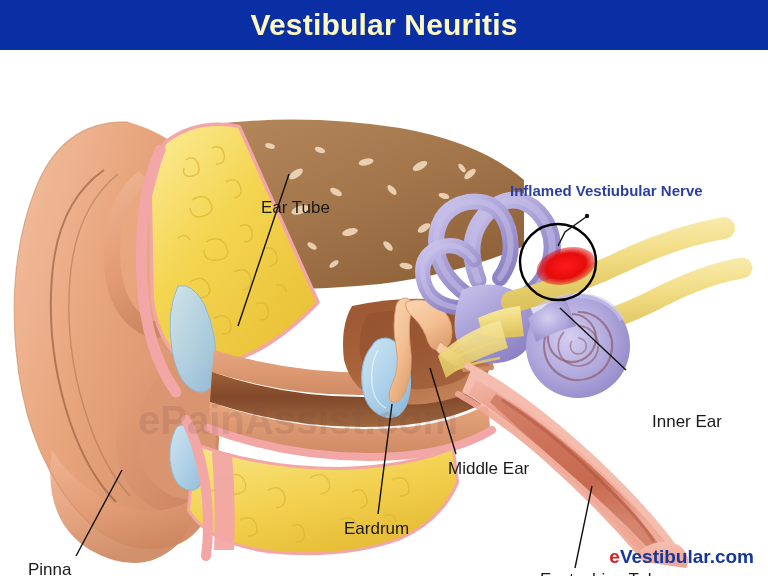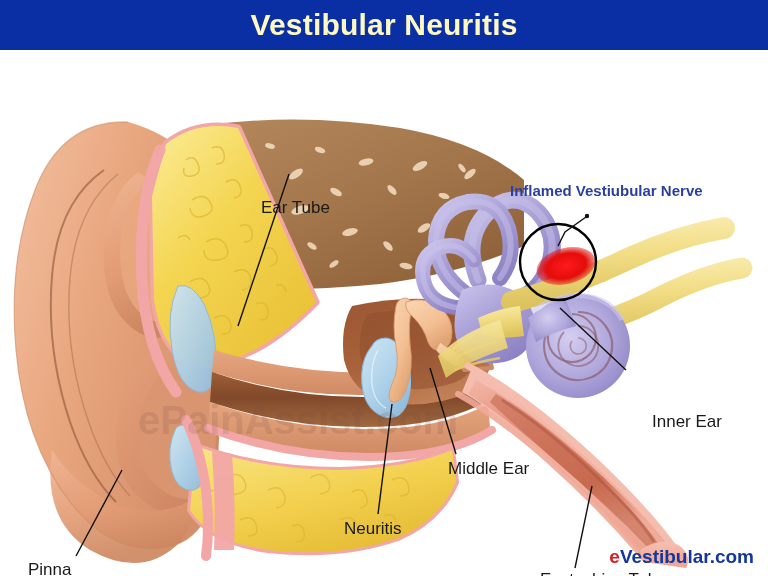--- a/index.html
+++ b/index.html
@@ -423,21 +423,21 @@
     </svg>
 
     <div class="label accent" id="lbl-inflamed">Inflamed Vestiubular Nerve</div>
 
     <div class="label" id="lbl-earcanal">Ear Tube</div>
 
     <div class="label" id="lbl-innerear">Inner Ear</div>
 
     <div class="label" id="lbl-middleear">Middle Ear</div>
 
-    <div class="label" id="lbl-eardrum">Neuritis</div>
+    <div class="label" id="lbl-eardrum">Eardrum</div>
 
     <div class="label" id="lbl-pinna">Pinna</div>
 
     <div class="label" id="lbl-eustachian">Eustachian Tube</div>
 
     <div id="watermark-center">ePainAssist.com</div>
   </div>
 
   <div id="brand">
     <span class="e">e</span><span class="rest">Vestibular.com</span>

